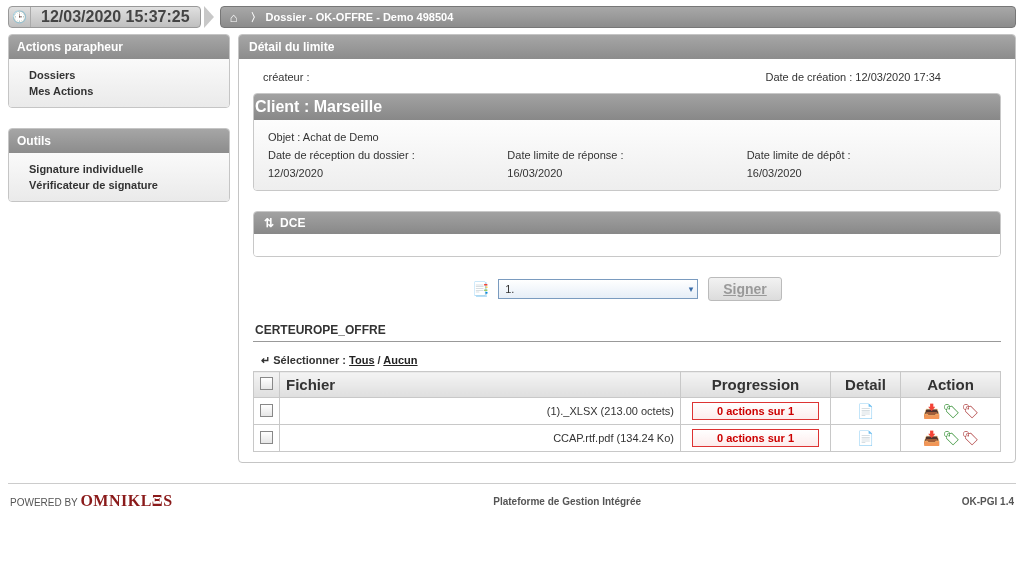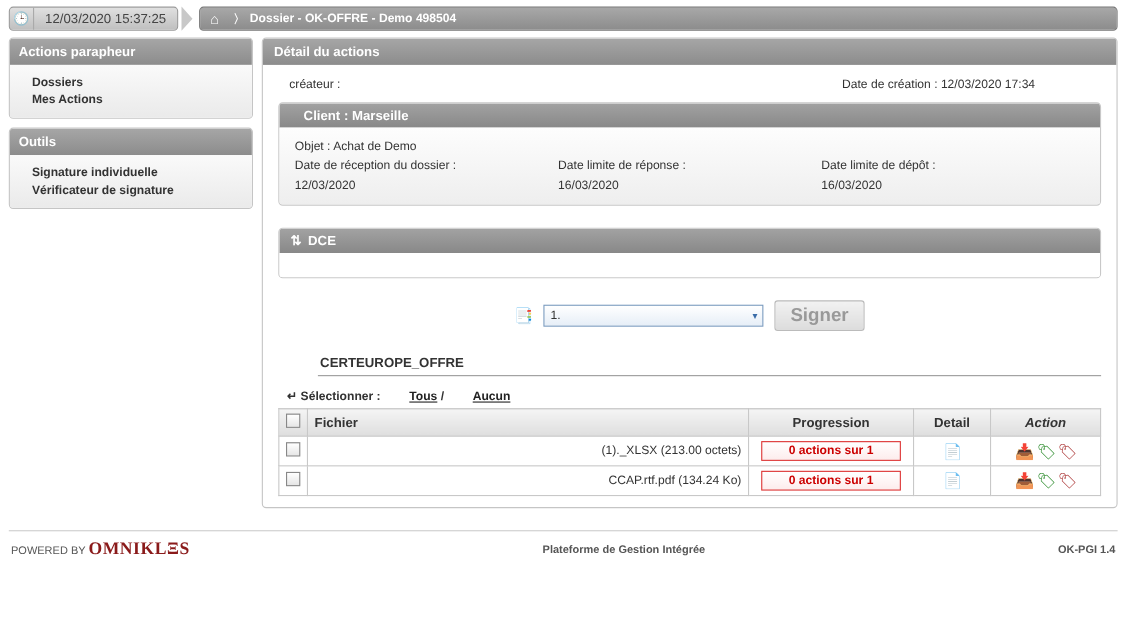--- a/index.html
+++ b/index.html
@@ -1,62 +1,62 @@
 <!DOCTYPE html>
 <html><head>
 <meta charset="utf-8">
 <style>
 * { box-sizing: border-box; margin: 0; padding: 0; }
 body { font-family: Verdana, Arial, sans-serif; font-size: 11px; background: #fff; color: #333; }
 .top-bar { display: flex; gap: 6px; padding: 6px 8px; }
 .clock-badge { display: flex; align-items: center; background: linear-gradient(#e0e0e0,#bfbfbf); border: 1px solid #999; border-radius: 4px; height: 22px; }
 .clock-icon { width: 22px; height: 20px; display: flex; align-items: center; justify-content: center; border-right: 1px solid #aaa; font-size: 12px; }
-.clock-text { padding: 0 10px; font-weight: normal; color: #444; font-size: 12px; }
+.clock-text { padding: 0 10px; font-weight: bold; color: #444; font-size: 16px; }
 .arrow-sep { width: 0; height: 0; border-top: 11px solid transparent; border-bottom: 11px solid transparent; border-left: 10px solid #c8c8c8; margin-left:-3px; }
 .breadcrumb { flex: 1; display: flex; align-items: center; background: linear-gradient(#a8a8a8,#8c8c8c); border: 1px solid #777; border-radius: 4px; height: 22px; color: #fff; font-weight: bold; }
 .home-icon { width: 26px; text-align: center; font-size: 13px; }
 .layout { display: flex; gap: 8px; padding: 0 8px; }
 .sidebar { width: 222px; }
-.panel { border: 1px solid #c5c5c5; border-radius: 4px; margin-bottom: 8px; overflow: hidden; }
+.panel { border: 1px solid #c5c5c5; border-radius: 4px; margin-bottom: 20px; overflow: hidden; }
 .panel-header { background: linear-gradient(#a6a6a6,#8c8c8c); color: #fff; font-weight: bold; padding: 5px 8px; font-size: 12px; }
 .panel-body { padding: 8px 10px; background: linear-gradient(#fafafa,#eaeaea); }
 .nav-link { display: block; color: #333; font-weight: bold; font-size: 11px; padding: 2px 10px; cursor: pointer; }
 .main { flex: 1; }
 .main-panel { border: 1px solid #c5c5c5; border-radius: 4px; overflow: hidden; }
 .main-header { background: linear-gradient(#a6a6a6,#8c8c8c); color: #fff; font-weight: bold; padding: 5px 10px; font-size: 12px; }
 .detail-body { padding: 10px 14px; }
 .info-row { display: flex; justify-content: space-between; padding: 2px 60px 10px 10px; }
 .subbox { border: 1px solid #c8c8c8; border-radius: 4px; overflow: hidden; margin-bottom: 20px; }
-.subbox-header { background: linear-gradient(#a2a2a2,#888); color: #fff; font-weight: bold; padding: 4px 22px; font-size: 12px; }
+.subbox-header { background: linear-gradient(#a2a2a2,#888); color: #fff; font-weight: bold; padding: 4px 1px; font-size: 16px; }
 .subbox-body { padding: 8px 14px; background: linear-gradient(#fdfdfd,#eee); line-height: 18px; }
 .three-col { display: flex; }
 .three-col > div { flex: 1; }
 .dce-box { border: 1px solid #c8c8c8; border-radius: 4px; overflow: hidden; margin-bottom: 20px; }
 .dce-header { background: linear-gradient(#a2a2a2,#888); color: #fff; font-weight: bold; padding: 4px 10px; font-size: 12px; display: flex; align-items: center; gap:6px; }
 .dce-body { height: 22px; background: #fff; }
 .signer-row { display: flex; align-items: center; justify-content: center; gap: 10px; margin-bottom: 18px; }
 .select-box { width: 200px; height: 20px; border: 1px solid #7a9bbf; background: linear-gradient(#fff,#e6eef7); display: flex; align-items: center; justify-content: space-between; padding: 0 4px 0 6px; font-size: 11px; }
 .chev { font-size: 9px; color: #3a6ca8; }
-.signer-btn { border: 1px solid #bbb; background: linear-gradient(#f2f2f2,#dcdcdc); border-radius: 3px; padding: 3px 14px; color: #999; font-weight: bold; font-size: 17px; }
-.section-title { font-weight: bold; font-size: 12px; padding: 4px 2px; border-bottom: 1px solid #999; margin-bottom: 8px; margin-left: 36px; }
+.signer-btn { border: 1px solid #bbb; background: linear-gradient(#f2f2f2,#dcdcdc); border-radius: 3px; padding: 3px 14px; color: #999; font-weight: bold; font-size: 14px; text-decoration: underline; }
+.section-title { font-weight: bold; font-size: 12px; padding: 4px 2px; border-bottom: 1px solid #999; margin-bottom: 8px; }
 .select-row { padding: 4px 8px; font-weight: bold; }
-.select-row a { text-decoration: underline; color: #222; cursor: pointer; margin-left: 23px; }
+.select-row a { text-decoration: underline; color: #222; cursor: pointer; }
 .table { width: 100%; border-collapse: collapse; border: 1px solid #c8c8c8; }
-.table th { background: linear-gradient(#f4f4f4,#dedede); border: 1px solid #c8c8c8; padding: 4px 6px; font-weight: bold; text-align: left; font-size: 12px; margin-top: 40px; }
+.table th { background: linear-gradient(#f4f4f4,#dedede); border: 1px solid #c8c8c8; padding: 4px 6px; font-weight: bold; text-align: left; font-size: 15px; margin-top: 40px; }
 .table td { border: 1px solid #c8c8c8; padding: 4px 6px; font-size: 11px; text-align: right; }
 .table th.center, .table td.center { text-align: center; }
 .prog-badge { display: inline-block; border: 1px solid #d33; color: #c00; font-weight: bold; padding: 2px 24px; background: linear-gradient(#fff,#fdecec); }
 .icon-sm { display: inline-block; width: 16px; height: 16px; font-size: 14px; line-height: 16px; text-align: center; cursor: pointer; }
 .checkbox { width: 13px; height: 13px; border: 1px solid #888; background: linear-gradient(#fff,#e6e6e6); display: inline-block; }
 .footer { display: flex; justify-content: space-between; align-items: center; border-top: 1px solid #ccc; margin: 20px 8px 0; padding: 8px 2px; font-size: 10px; color: #555; }
 .omni { font-family: Georgia, serif; font-size: 16px; color: #8a1a1a; font-weight: bold; letter-spacing: 0.5px; }
 .col-chk { width: 26px; }
 .col-prog { width: 150px; }
 .col-detail { width: 70px; }
-.col-action { width: 100px; font-style: italic; }
+.col-action { width: 100px; }
 </style>
 </head>
 <body>
 
 <div class="top-bar">
   <div class="clock-badge">
     <span class="clock-icon">🕒</span>
     <span class="clock-text">12/03/2020 15:37:25</span>
   </div>
   <div class="arrow-sep"></div>
@@ -80,21 +80,21 @@
       <div class="panel-header">Outils</div>
       <div class="panel-body">
         <span class="nav-link">Signature individuelle</span>
         <span class="nav-link">Vérificateur de signature</span>
       </div>
     </div>
   </div>
 
   <div class="main">
     <div class="main-panel">
-      <div class="main-header">Détail du actions</div>
+      <div class="main-header">Détail du limite</div>
       <div class="detail-body">
         <div class="info-row">
           <span>créateur :</span>
           <span>Date de création : 12/03/2020 17:34</span>
         </div>
 
         <div class="subbox">
           <div class="subbox-header">Client : Marseille</div>
           <div class="subbox-body">
             <div>Objet : Achat de Demo</div>

